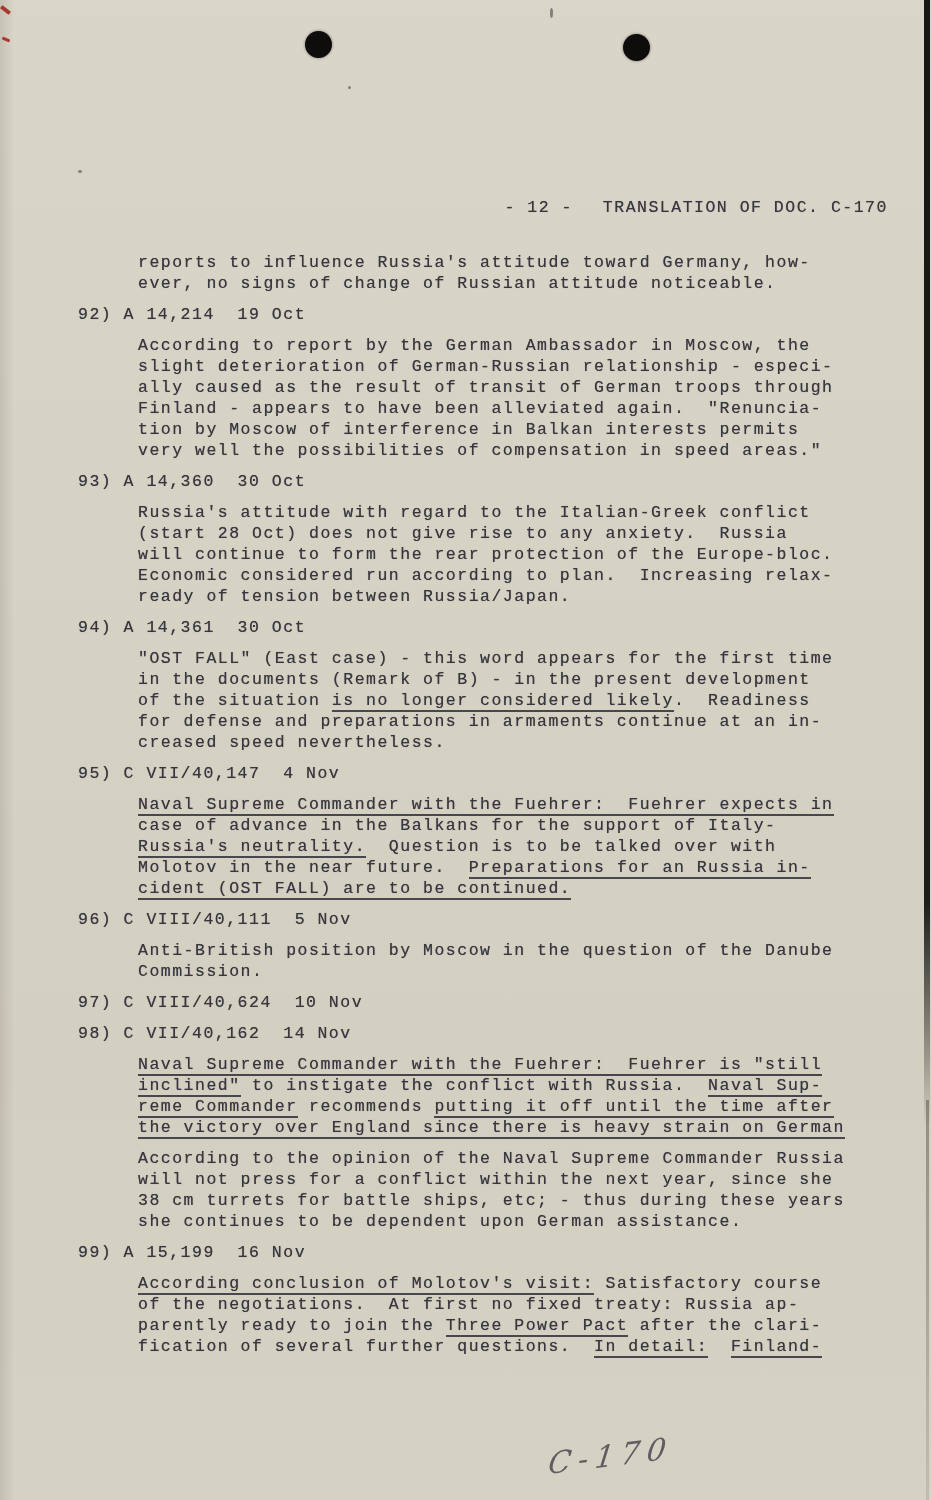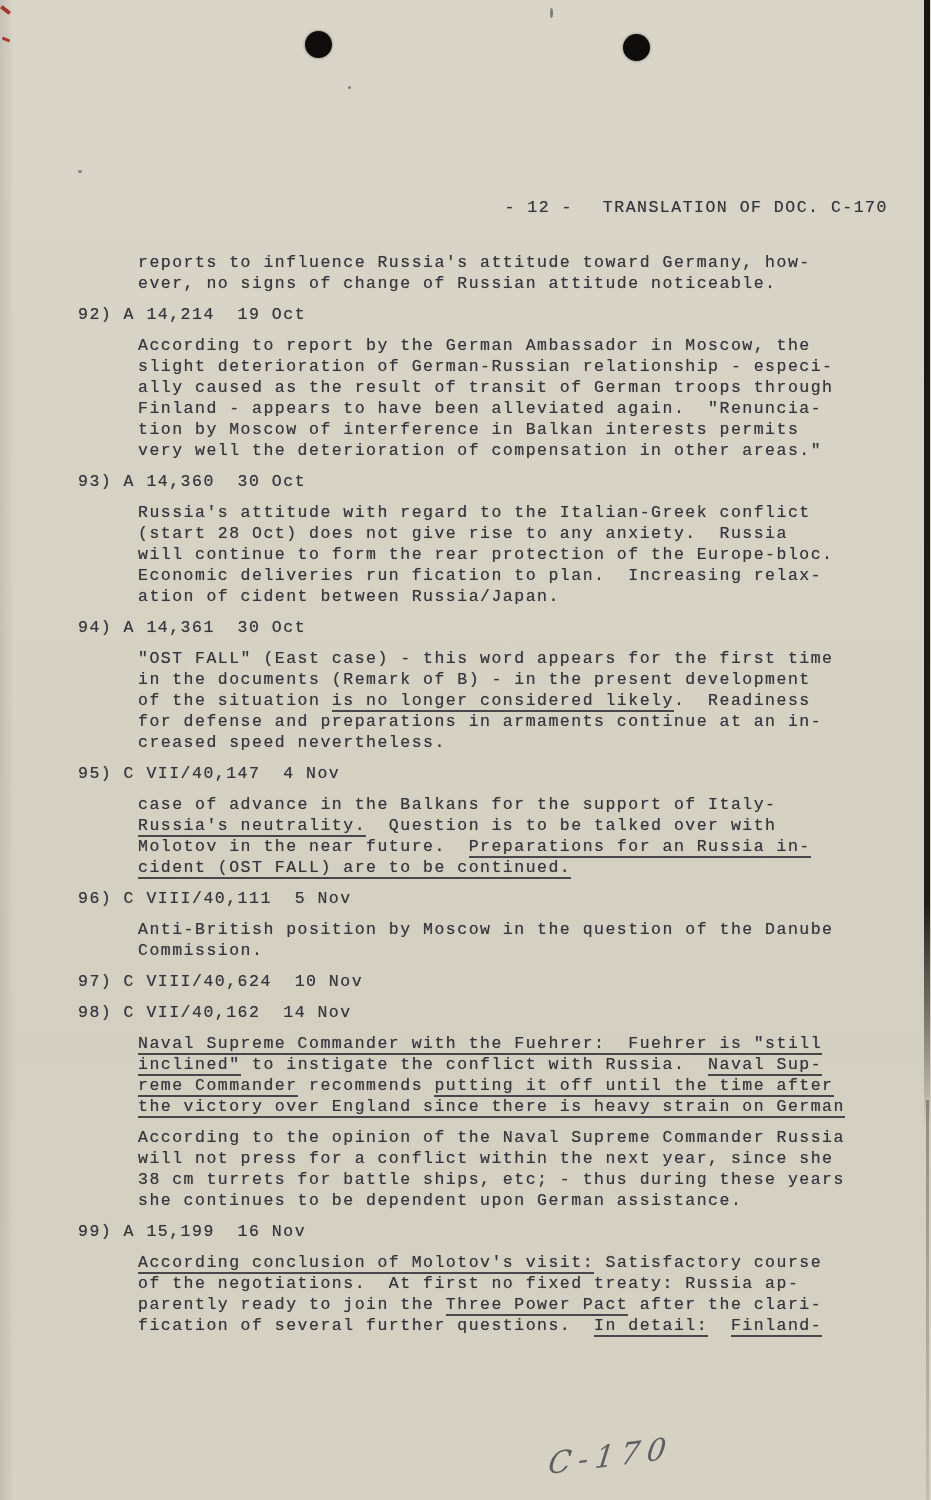--- a/index.html
+++ b/index.html
@@ -98,46 +98,47 @@
           </div>
         </div>
         <div class="block entry">
           <div class="entry-label">92) A 14,214  19 Oct</div>
           <div class="para">
             <div class="line"><span>According to report by the German Ambassador in Moscow, the</span></div>
             <div class="line"><span>slight deterioration of German-Russian relationship - especi-</span></div>
             <div class="line"><span>ally caused as the result of transit of German troops through</span></div>
             <div class="line"><span>Finland - appears to have been alleviated again.  "Renuncia-</span></div>
             <div class="line"><span>tion by Moscow of interference in Balkan interests permits</span></div>
-            <div class="line"><span>very well the deterioration of compensation in other areas."</span></div>
+            <div class="line"><span>very well the possibilities of compensation in speed areas."</span></div>
           </div>
         </div>
         <div class="block entry">
           <div class="entry-label">93) A 14,360  30 Oct</div>
           <div class="para">
             <div class="line"><span>Russia's attitude with regard to the Italian-Greek conflict</span></div>
             <div class="line"><span>(start 28 Oct) does not give rise to any anxiety.  Russia</span></div>
             <div class="line"><span>will continue to form the rear protection of the Europe-bloc.</span></div>
-            <div class="line"><span>Economic deliveries run fication to plan.  Increasing relax-</span></div>
-            <div class="line"><span>ation of cident between Russia/Japan.</span></div>
+            <div class="line"><span>Economic considered run according to plan.  Increasing relax-</span></div>
+            <div class="line"><span>ready of tension between Russia/Japan.</span></div>
           </div>
         </div>
         <div class="block entry">
           <div class="entry-label">94) A 14,361  30 Oct</div>
           <div class="para">
             <div class="line"><span>"OST FALL" (East case) - this word appears for the first time</span></div>
             <div class="line"><span>in the documents (Remark of B) - in the present development</span></div>
             <div class="line"><span>of the situation </span><span class="u">is no longer considered likely</span><span>.  Readiness</span></div>
             <div class="line"><span>for defense and preparations in armaments continue at an in-</span></div>
             <div class="line"><span>creased speed nevertheless.</span></div>
           </div>
         </div>
         <div class="block entry">
           <div class="entry-label">95) C VII/40,147  4 Nov</div>
           <div class="para">
+            <div class="line"><span class="u">Naval Supreme Commander with the Fuehrer:  Fuehrer expects in</span></div>
             <div class="line"><span>case of advance in the Balkans for the support of Italy-</span></div>
             <div class="line"><span class="u">Russia's neutrality.</span><span>  Question is to be talked over with</span></div>
             <div class="line"><span>Molotov in the near future.  </span><span class="u">Preparations for an Russia in-</span></div>
             <div class="line"><span class="u">cident (OST FALL) are to be continued.</span></div>
           </div>
         </div>
         <div class="block entry">
           <div class="entry-label">96) C VIII/40,111  5 Nov</div>
           <div class="para">
             <div class="line"><span>Anti-British position by Moscow in the question of the Danube</span></div>

